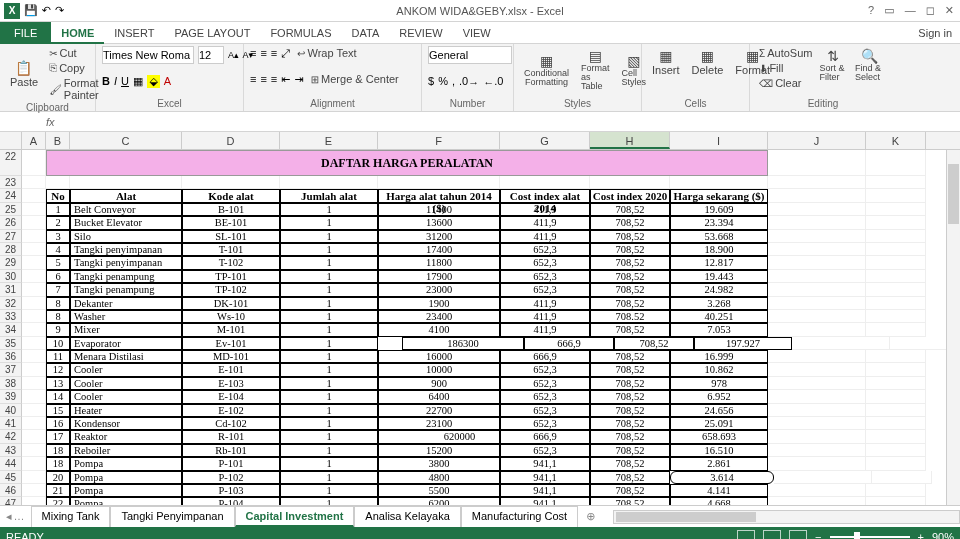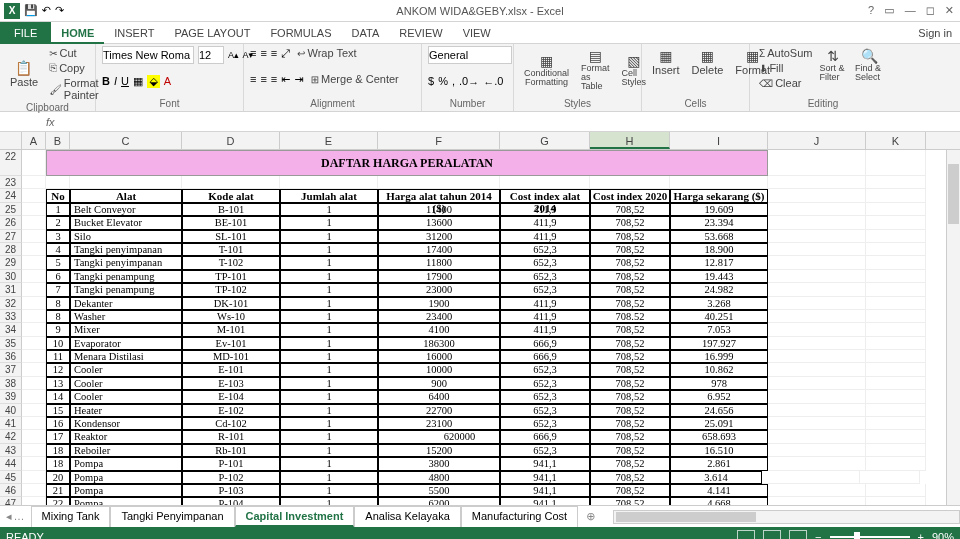--- a/index.html
+++ b/index.html
@@ -100,21 +100,21 @@
       <span style="font-size:9px">A▾</span>
     </div>
     <div class="ribbon-row">
       <b>B</b>
       <i>I</i>
       <u>U</u>
       <span>▦</span>
       <span style="background:#ffff00;padding:0 2px">⬙</span>
       <span style="color:#c00000">A</span>
     </div>
-    <div class="label">Font</div>
+    <div class="label">Excel</div>
   </div>
   <div class="ribbon-group" style="width:178px">
     <div class="ribbon-row">
       <span>≡</span>
         <span>≡</span>
         <span>≡</span>
       <span>⤢</span>
       <span class="small-btn">↩ <span>Wrap Text</span></span>
     </div>
     <div class="ribbon-row">
@@ -394,21 +394,21 @@
       <div class="cell" style="width: 98px;"></div>
       <div class="cell" style="width: 60px;"></div>
     </div>
     <div class="grid-row">
       <div class="rowh">35</div>
       <div class="cell" style="width: 24px;"></div>
       <div class="dat c" style="width: 24px;">10</div>
       <div class="dat" style="width: 112px;">Evaporator</div>
       <div class="dat c" style="width: 98px;">Ev-101</div>
       <div class="dat c" style="width: 98px;">1</div>
-      <div class="dat c" style="width: 122px;">186300</div>
+      <div class="dat c" style="width: 122px; margin-left: 24px;">186300</div>
       <div class="dat c" style="width: 90px;">666,9</div>
       <div class="dat c" style="width: 80px;">708,52</div>
       <div class="dat c" style="width: 98px;">197.927</div>
       <div class="cell" style="width: 98px;"></div>
       <div class="cell" style="width: 60px;"></div>
     </div>
     <div class="grid-row">
       <div class="rowh">36</div>
       <div class="cell" style="width: 24px;"></div>
       <div class="dat c" style="width: 24px;">11</div>
@@ -537,21 +537,21 @@
     <div class="grid-row">
       <div class="rowh">45</div>
       <div class="cell" style="width: 24px;"></div>
       <div class="dat c" style="width: 24px;">20</div>
       <div class="dat" style="width: 112px;">Pompa</div>
       <div class="dat c" style="width: 98px;">P-102</div>
       <div class="dat c" style="width: 98px;">1</div>
       <div class="dat c" style="width: 122px;">4800</div>
       <div class="dat c" style="width: 90px;">941,1</div>
       <div class="dat c" style="width: 80px;">708,52</div>
-      <div class="dat c" style="width: 92px;">3.614</div>
+      <div class="dat c" style="width: 104px; border-radius: 6px;">3.614</div>
       <div class="cell" style="width: 98px;"></div>
       <div class="cell" style="width: 60px;"></div>
     </div>
     <div class="grid-row">
       <div class="rowh">46</div>
       <div class="cell" style="width: 24px;"></div>
       <div class="dat c" style="width: 24px;">21</div>
       <div class="dat" style="width: 112px;">Pompa</div>
       <div class="dat c" style="width: 98px;">P-103</div>
       <div class="dat c" style="width: 98px;">1</div>

